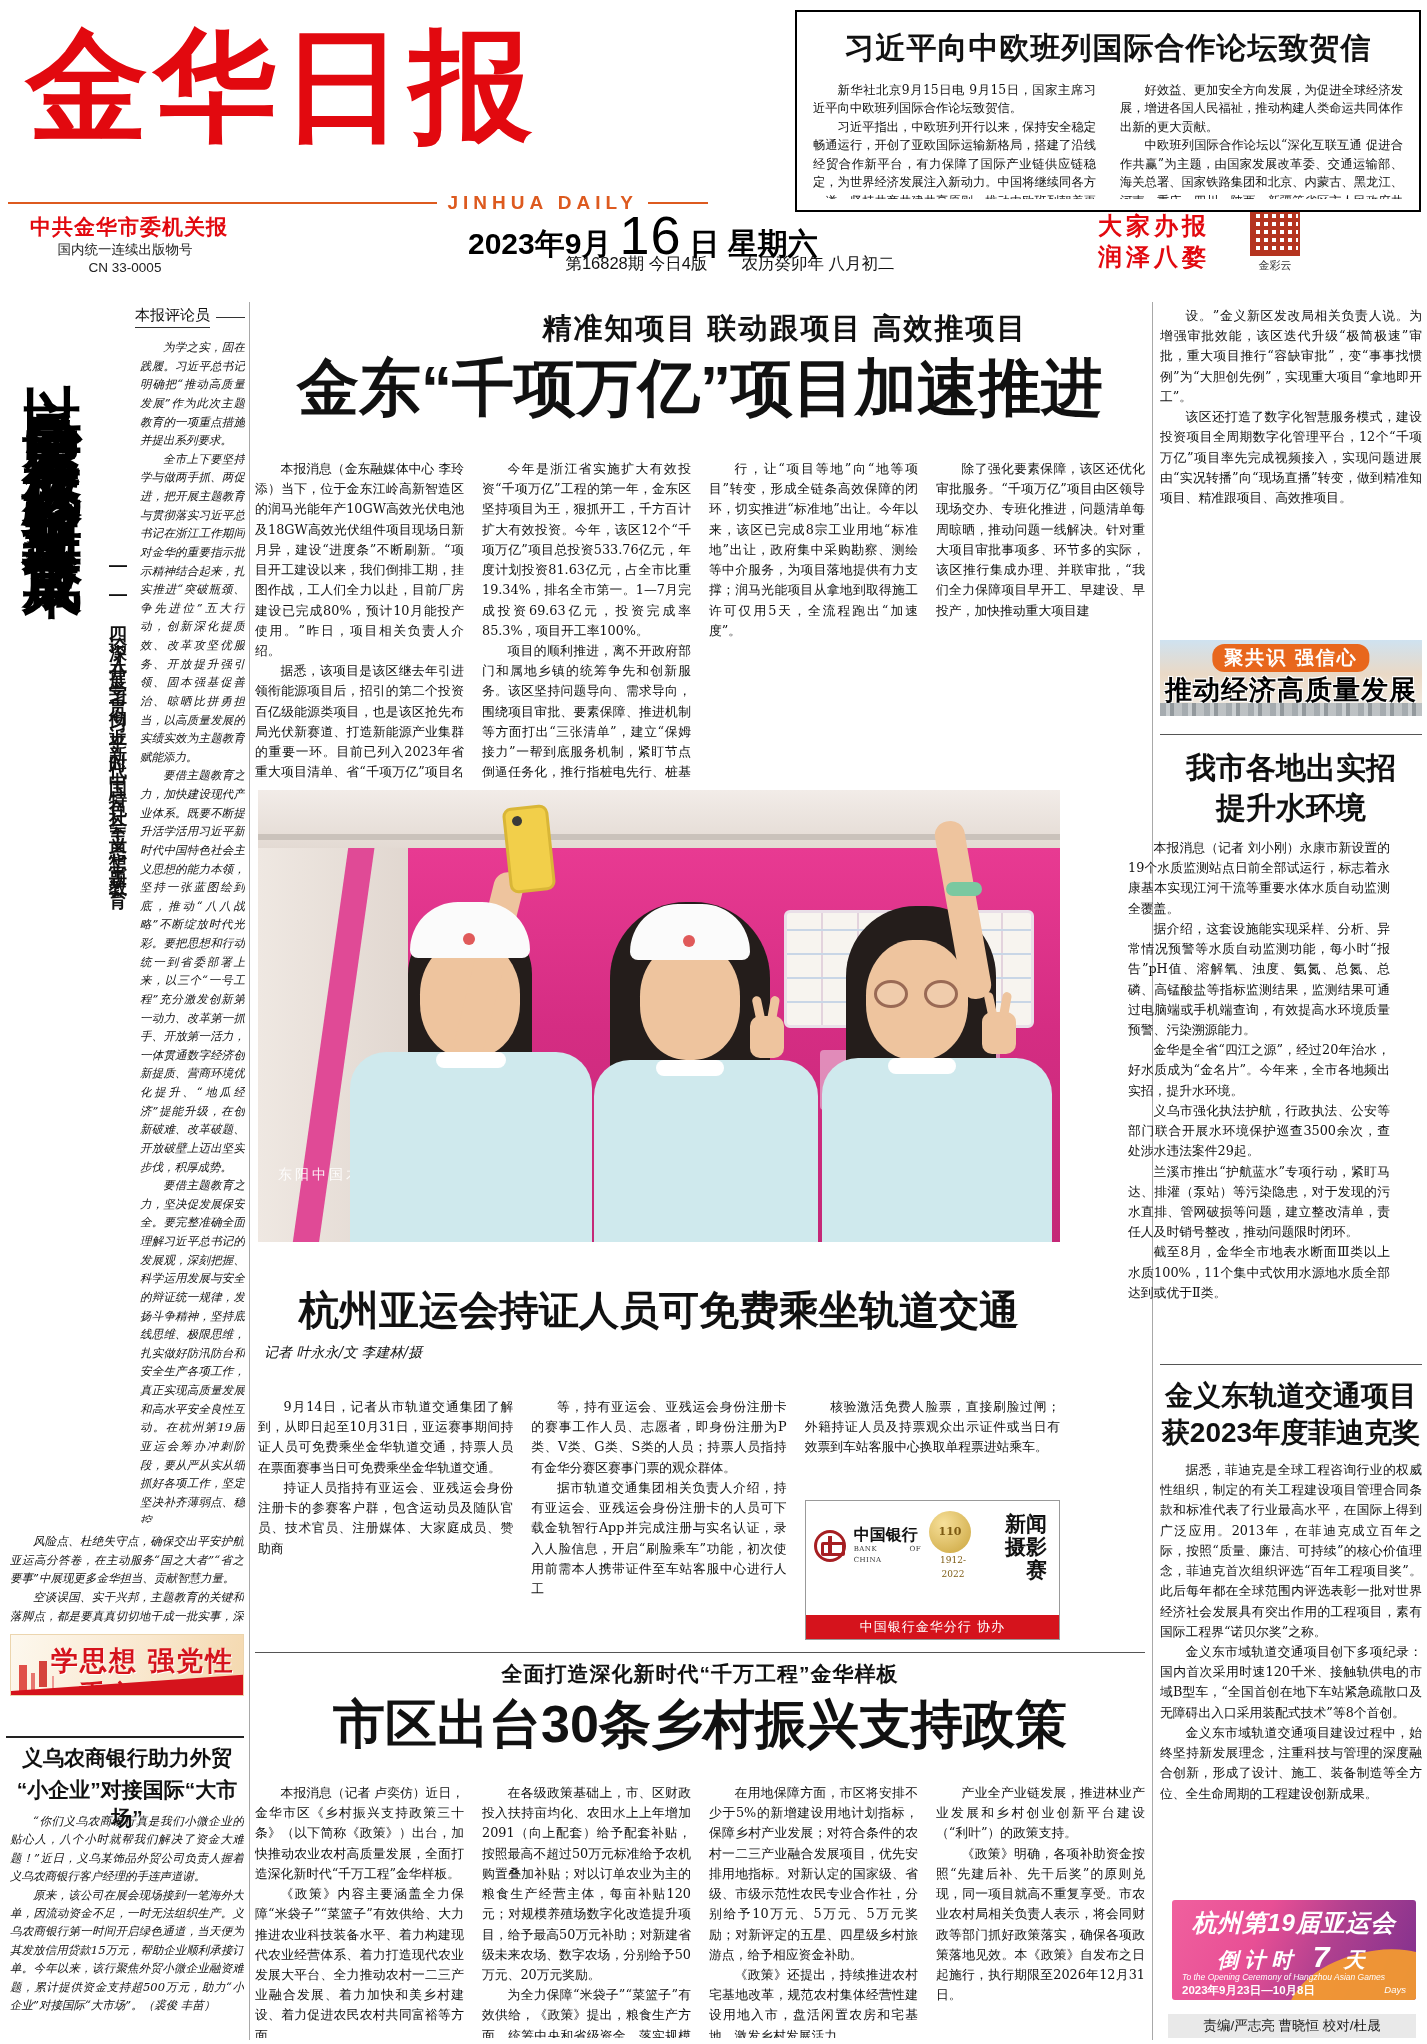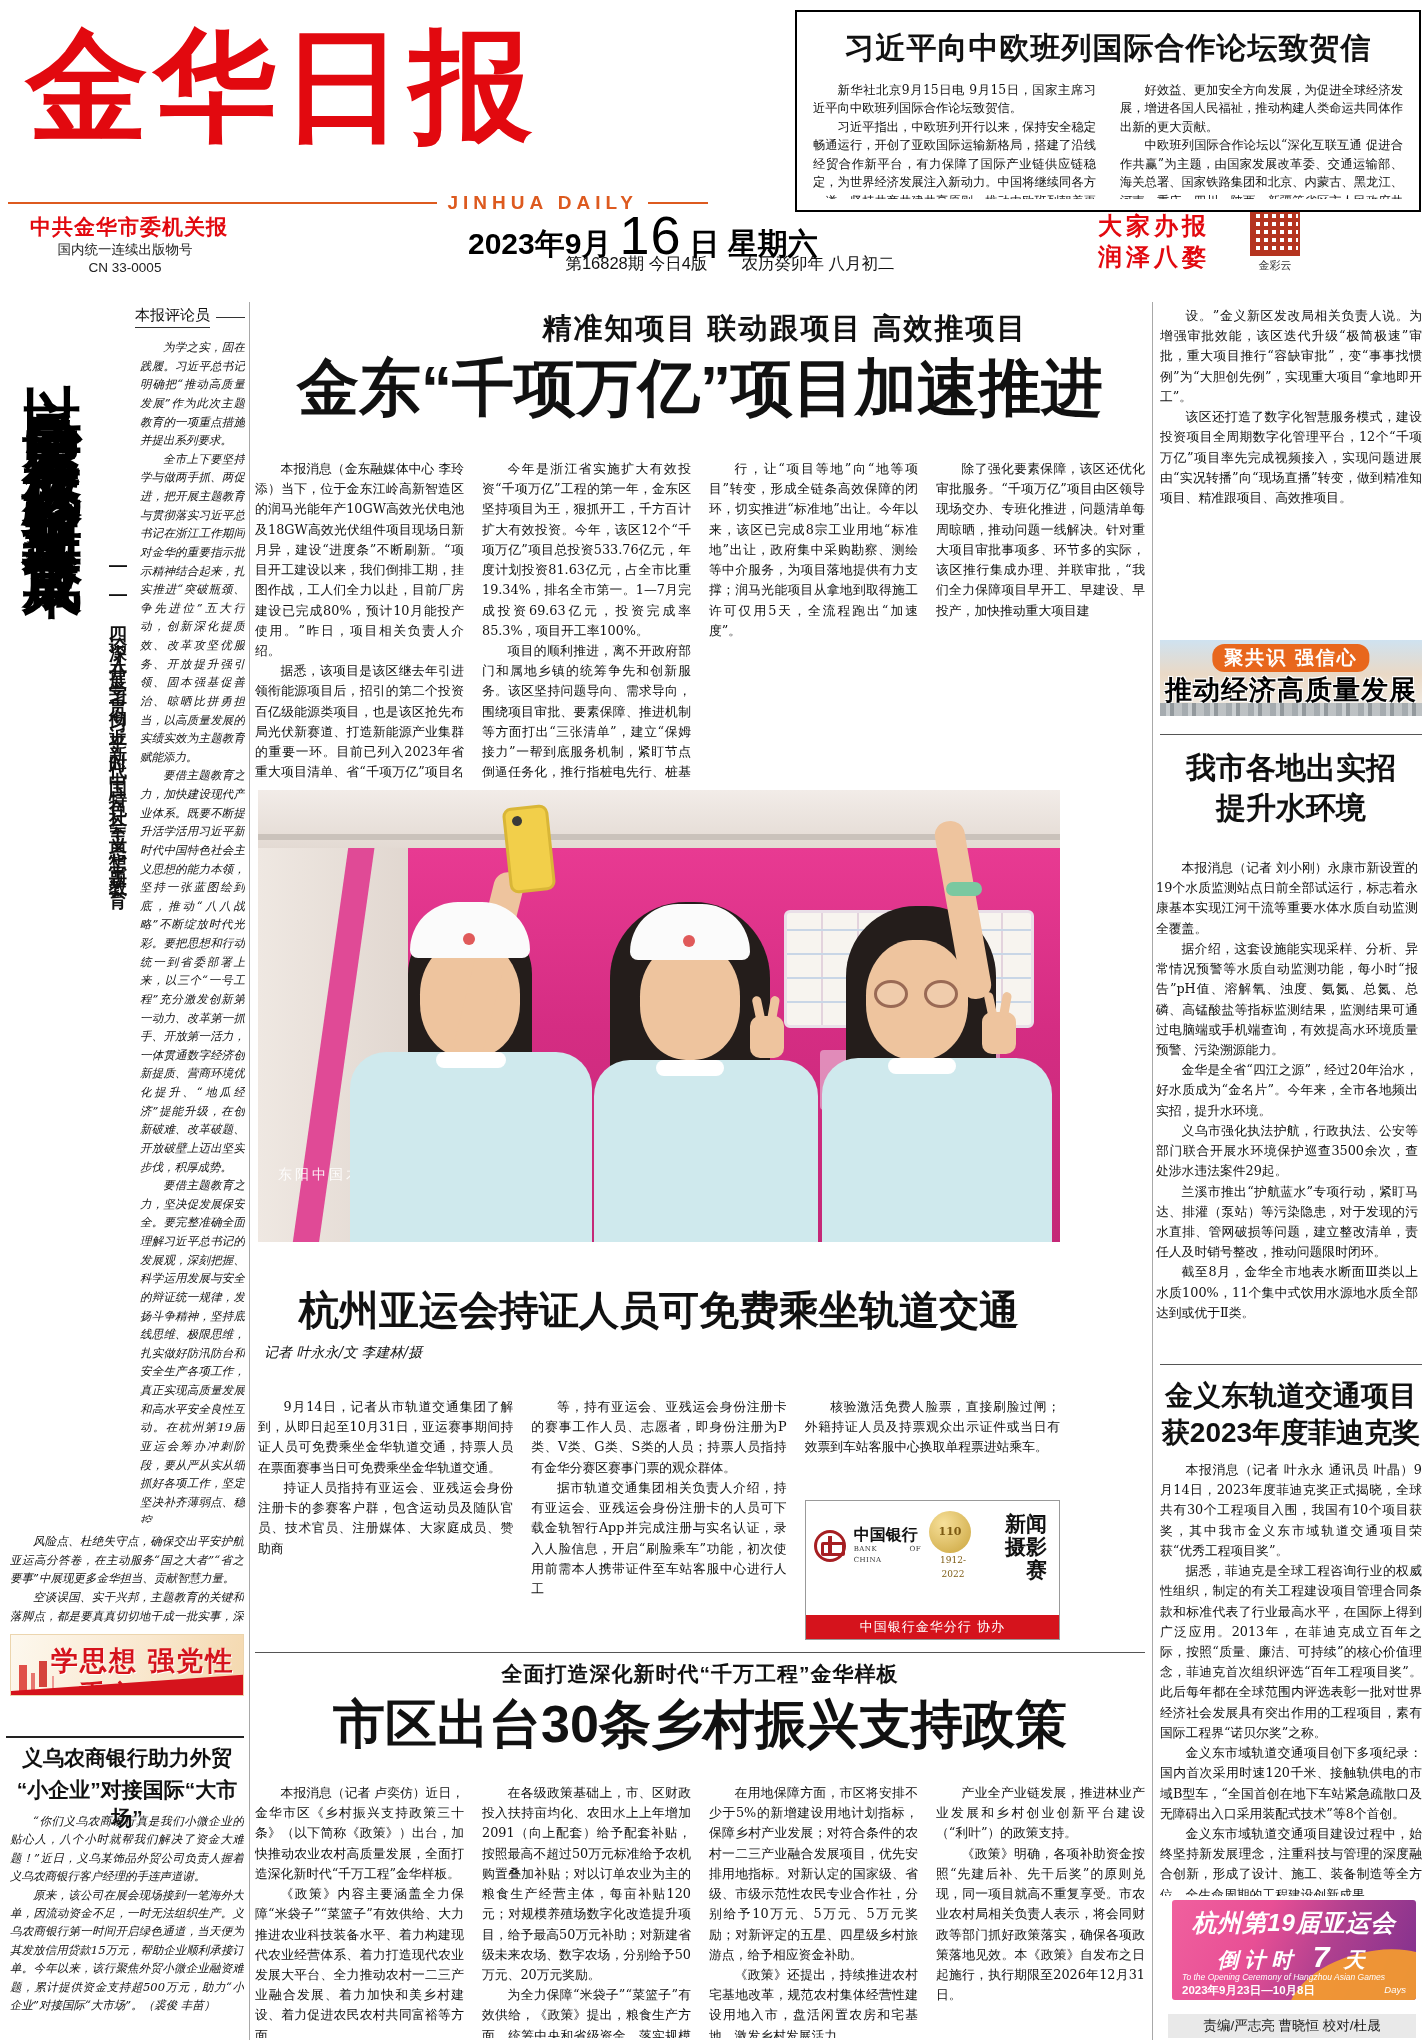--- a/index.html
+++ b/index.html
@@ -375,34 +375,33 @@
 
   <div class="eco-banner">
     <div class="eco-badge">聚共识 强信心</div>
     <div class="eco-title">推动经济高质量发展</div>
     <div class="eco-city"></div>
   </div>
 
   <div class="hrule" style="left:1160px;top:734px;width:262px;"></div>
   <div class="side-title" style="top:748px;font-size:30px;">我市各地出实招</div>
   <div class="side-title" style="top:788px;font-size:30px;">提升水环境</div>
-  <div class="side-body txt" style="left:1156px;top:838px;width:262px;height:520px;margin-top:20px;">
+  <div class="side-body txt" style="left:1128px;top:838px;width:262px;height:520px;">
       <p>本报消息（记者 刘小刚）永康市新设置的19个水质监测站点日前全部试运行，标志着永康基本实现江河干流等重要水体水质自动监测全覆盖。</p>
       <p>据介绍，这套设施能实现采样、分析、异常情况预警等水质自动监测功能，每小时“报告”pH值、溶解氧、浊度、氨氮、总氮、总磷、高锰酸盐等指标监测结果，监测结果可通过电脑端或手机端查询，有效提高水环境质量预警、污染溯源能力。</p>
       <p>金华是全省“四江之源”，经过20年治水，好水质成为“金名片”。今年来，全市各地频出实招，提升水环境。</p>
       <p>义乌市强化执法护航，行政执法、公安等部门联合开展水环境保护巡查3500余次，查处涉水违法案件29起。</p>
       <p>兰溪市推出“护航蓝水”专项行动，紧盯马达、排灌（泵站）等污染隐患，对于发现的污水直排、管网破损等问题，建立整改清单，责任人及时销号整改，推动问题限时闭环。</p>
       <p>截至8月，金华全市地表水断面Ⅲ类以上水质100%，11个集中式饮用水源地水质全部达到或优于Ⅱ类。</p>
     </div>
 
   <div class="hrule" style="left:1160px;top:1364px;width:262px;"></div>
   <div class="side-title" style="top:1378px;font-size:28px;">金义东轨道交通项目</div>
   <div class="side-title" style="top:1415px;font-size:28px;">获2023年度菲迪克奖</div>
   <div class="side-body txt" style="left:1160px;top:1460px;width:262px;height:436px;">
-      <p>本报消息（记者 叶永永 通讯员 叶晶）9月14日，2023年度菲迪克奖正式揭晓，全球共有30个工程项目入围，我国有10个项目获奖，其中我市金义东市域轨道交通项目荣获“优秀工程项目奖”。</p>
       <p>据悉，菲迪克是全球工程咨询行业的权威性组织，制定的有关工程建设项目管理合同条款和标准代表了行业最高水平，在国际上得到广泛应用。2013年，在菲迪克成立百年之际，按照“质量、廉洁、可持续”的核心价值理念，菲迪克首次组织评选“百年工程项目奖”。此后每年都在全球范围内评选表彰一批对世界经济社会发展具有突出作用的工程项目，素有国际工程界“诺贝尔奖”之称。</p>
       <p>金义东市域轨道交通项目创下多项纪录：国内首次采用时速120千米、接触轨供电的市域B型车，“全国首创在地下车站紧急疏散口及无障碍出入口采用装配式技术”等8个首创。</p>
       <p>金义东市域轨道交通项目建设过程中，始终坚持新发展理念，注重科技与管理的深度融合创新，形成了设计、施工、装备制造等全方位、全生命周期的工程建设创新成果。</p>
     </div>
 
   <div class="asiad">
     <div class="a1">杭州第19届亚运会</div>
     <div class="a2">
       <span class="cnt">倒计时</span>
       <span class="num">7</span>

